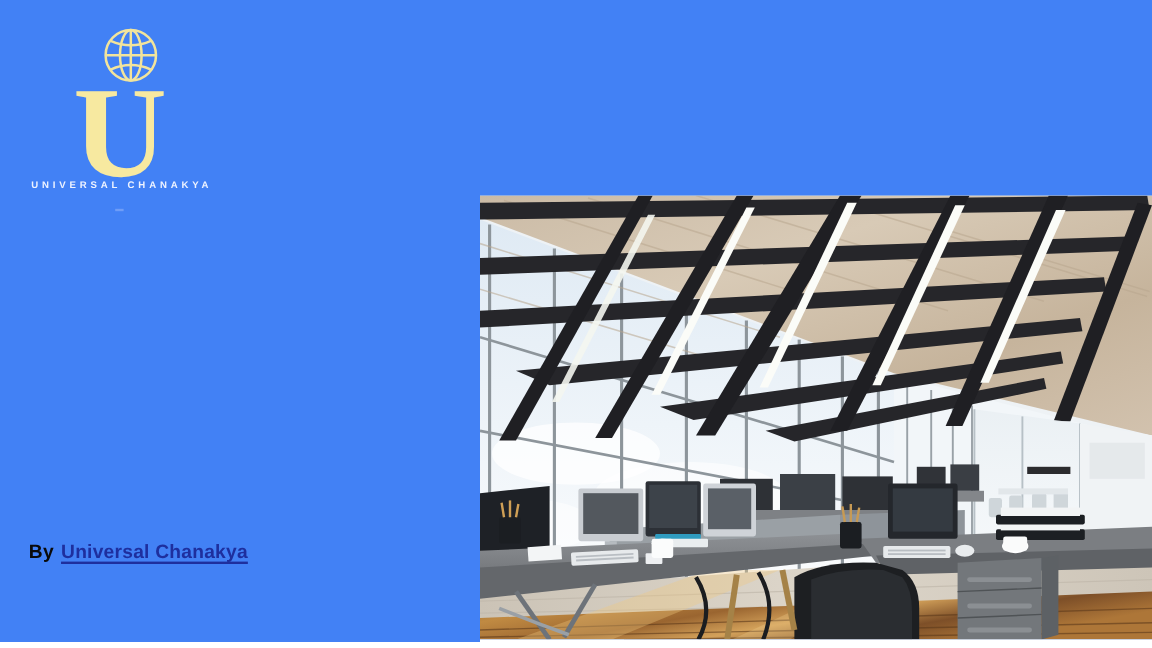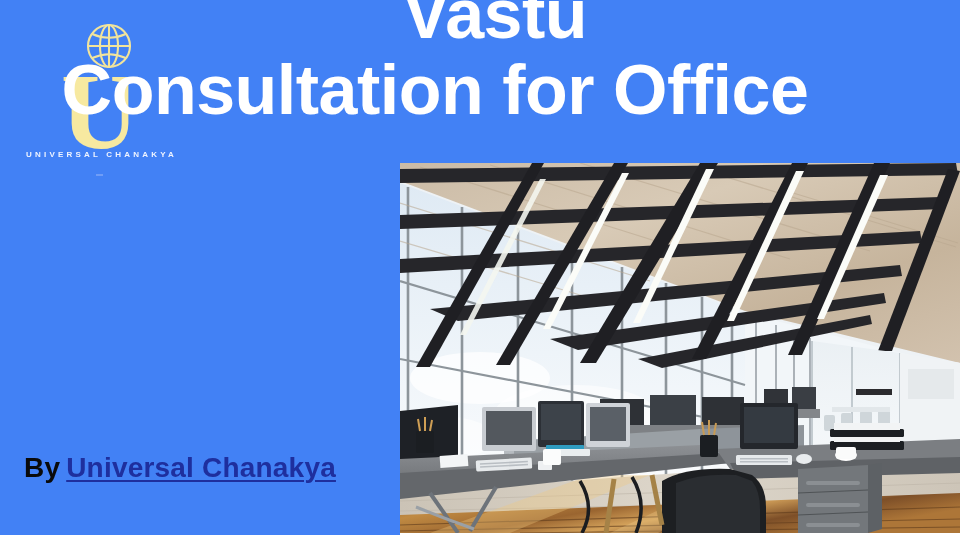--- a/index.html
+++ b/index.html
@@ -111,21 +111,21 @@
   #title-line-2 {
     display: block;
     margin-left: -120px;
   }
 
   
   #byline {
     position: absolute;
     left: 24px;
     top: 452px;
-    font-size: 28px;
+    font-size: 16px;
     font-weight: bold;
     color: #0a0a0a;
     letter-spacing: 0.2px;
     white-space: nowrap;
   }
 
   #byline-link {
     color: #1e2f9e;
     text-decoration: underline;
     text-underline-offset: 3px;
@@ -178,26 +178,20 @@
       </svg>
     </div>
 
     <div id="logo-u">U</div>
 
     <div id="logo-wordmark">UNIVERSAL CHANAKYA</div>
 
     <div id="logo-tick"></div>
   </div>
 
-  <div id="title-clip">
-    <h1 id="title">
-      <span id="title-line-1">Vastu</span>
-      <span id="title-line-2">Consultation for Office</span>
-    </h1>
-  </div>
 
   <div id="byline">
     <span>By</span><a id="byline-link" href="#">Universal Chanakya</a>
   </div>
 
   <div id="photo" aria-label="Modern open-plan office interior with wooden slat ceiling, black beams, linear LED lights, floor-to-ceiling windows, grey desks with monitors and glass-partitioned meeting room">
     <svg width="560" height="370" viewBox="0 0 560 370">
       <defs>
         <linearGradient id="skyG" x1="0" y1="0" x2="0" y2="1">
           <stop offset="0%" stop-color="#dfeaf4"></stop>

